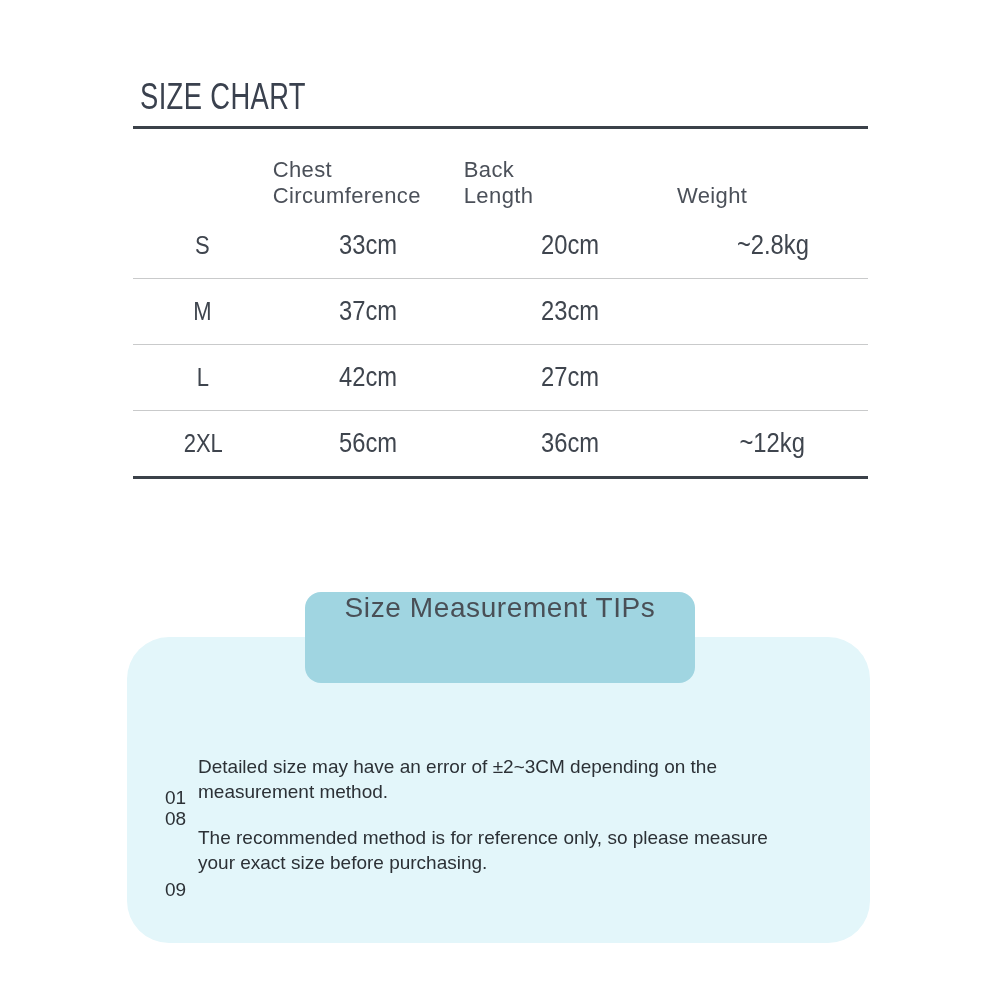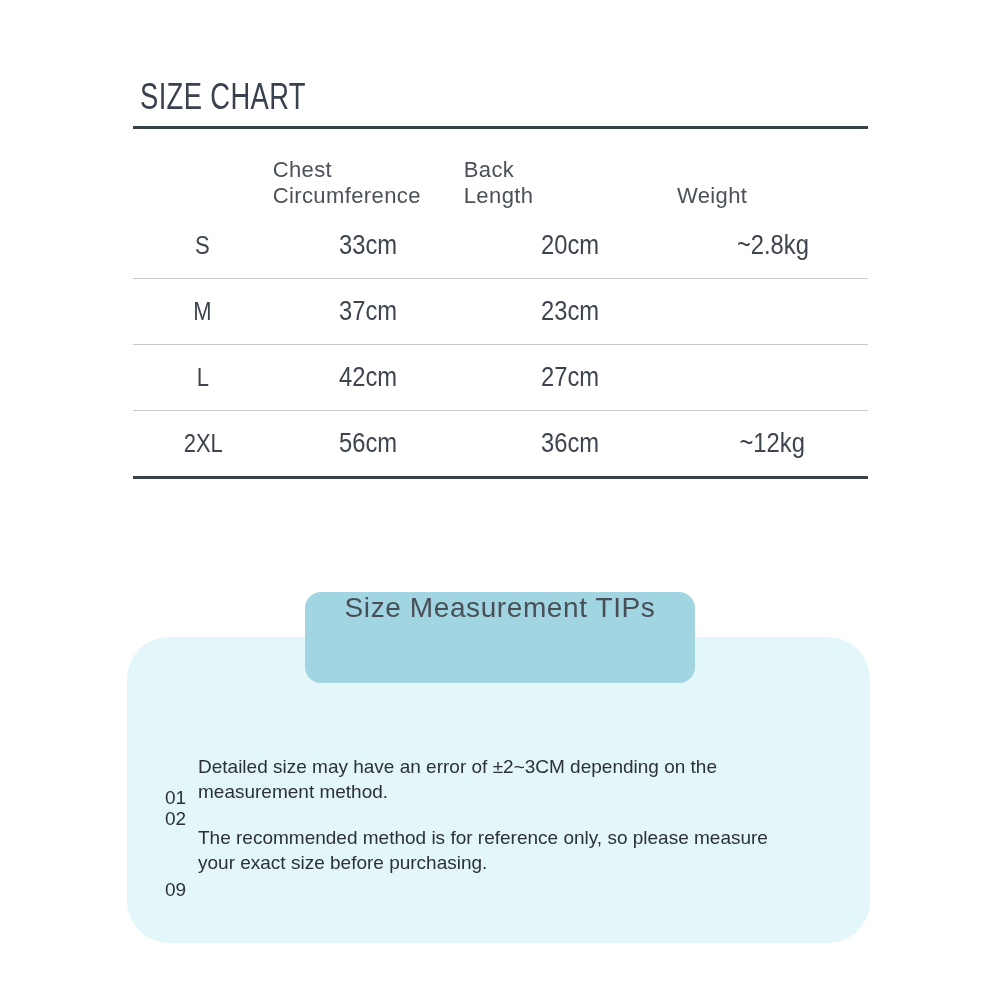--- a/index.html
+++ b/index.html
@@ -160,21 +160,21 @@
 <div class="tips-badge">
   <span>Size Measurement TIPs</span>
 </div>
 
 <div class="tips-panel">
   <div class="tips-list">
     <div class="tip-item">
       <span class="tip-num">01</span>
     </div>
     <div class="tip-item">
-      <span class="tip-num">02</span>
+      <span class="tip-num">08</span>
       <span class="tip-text">Detailed size may have an error of ±2~3CM depending on the
 measurement method.</span>
     </div>
     <div class="tip-item">
       <span class="tip-num">09</span>
       <span class="tip-text">The recommended method is for reference only, so please measure
 your exact size before purchasing.</span>
     </div>
   </div>
 </div>

